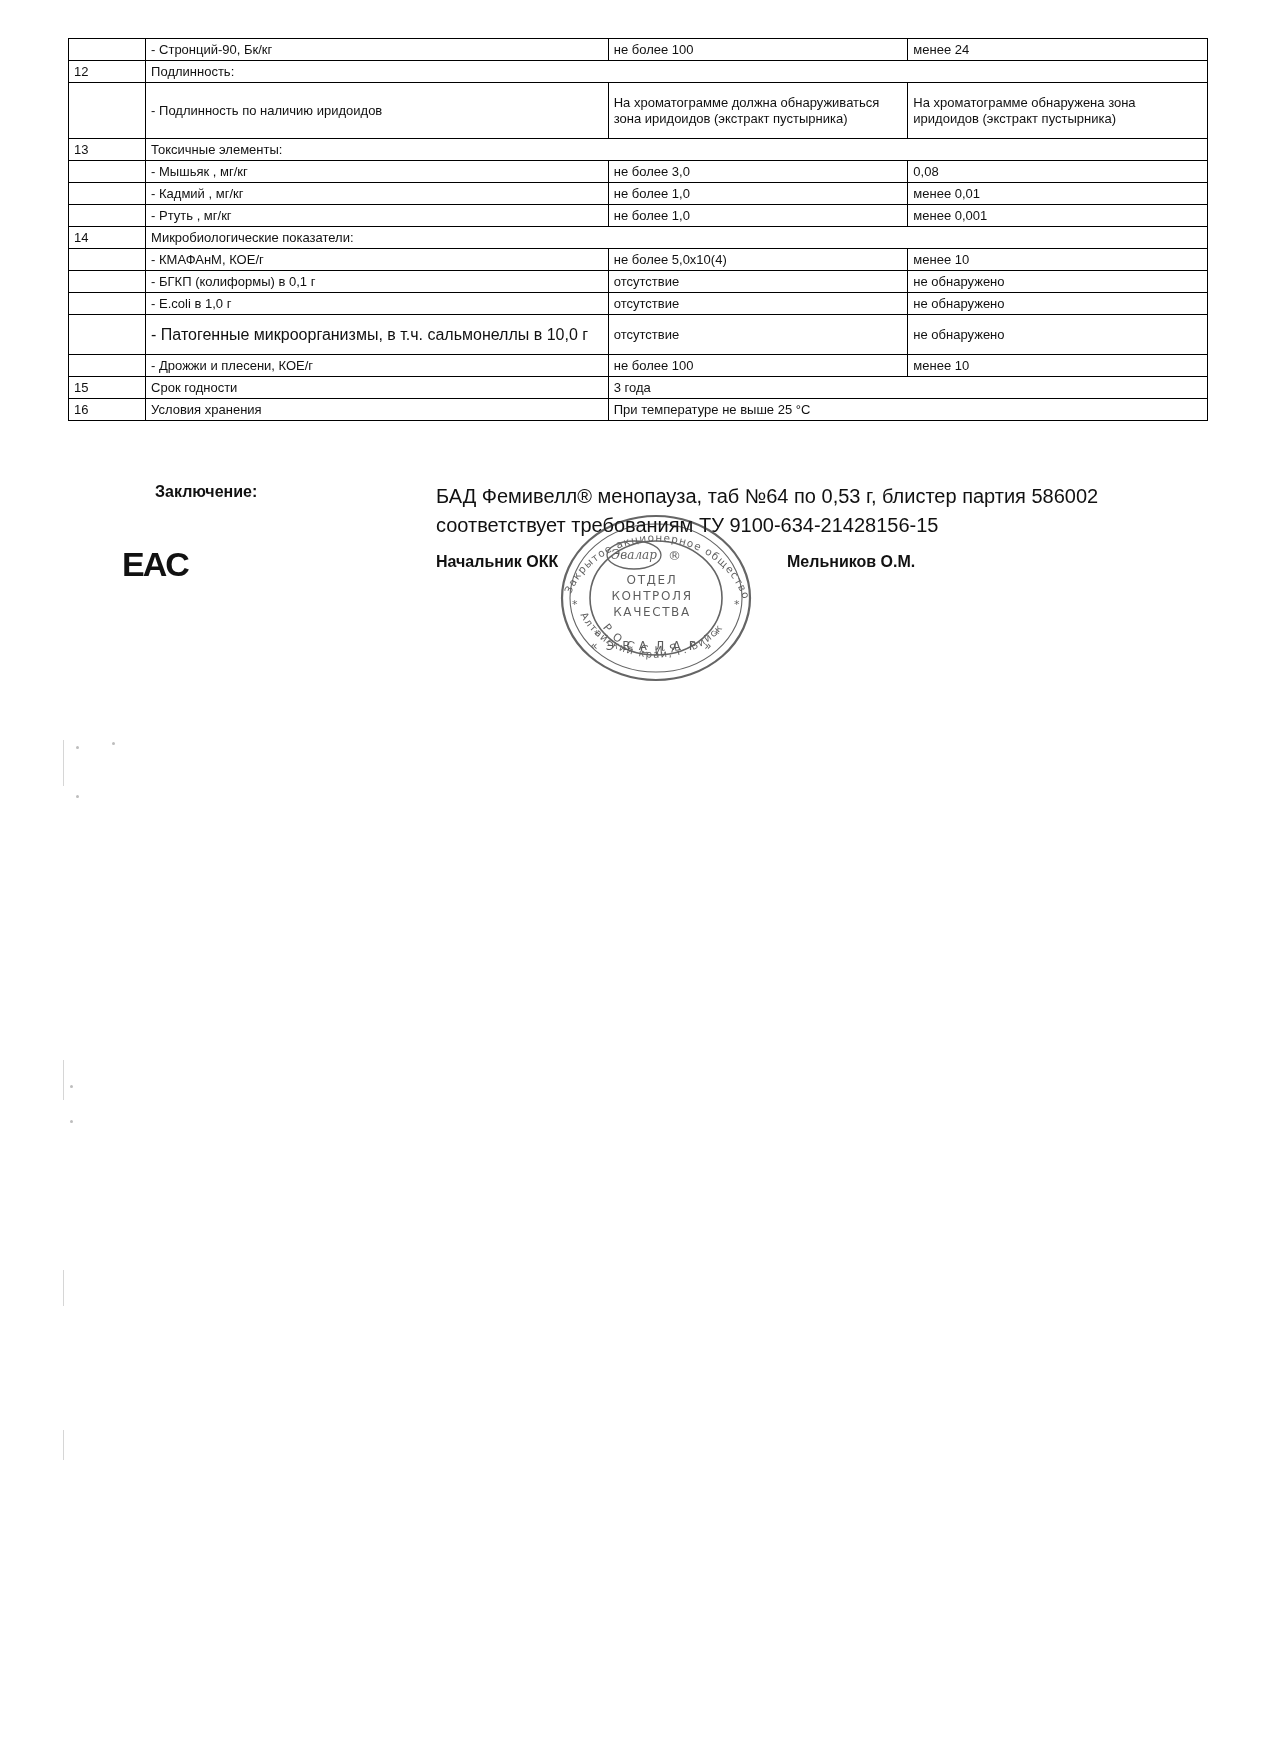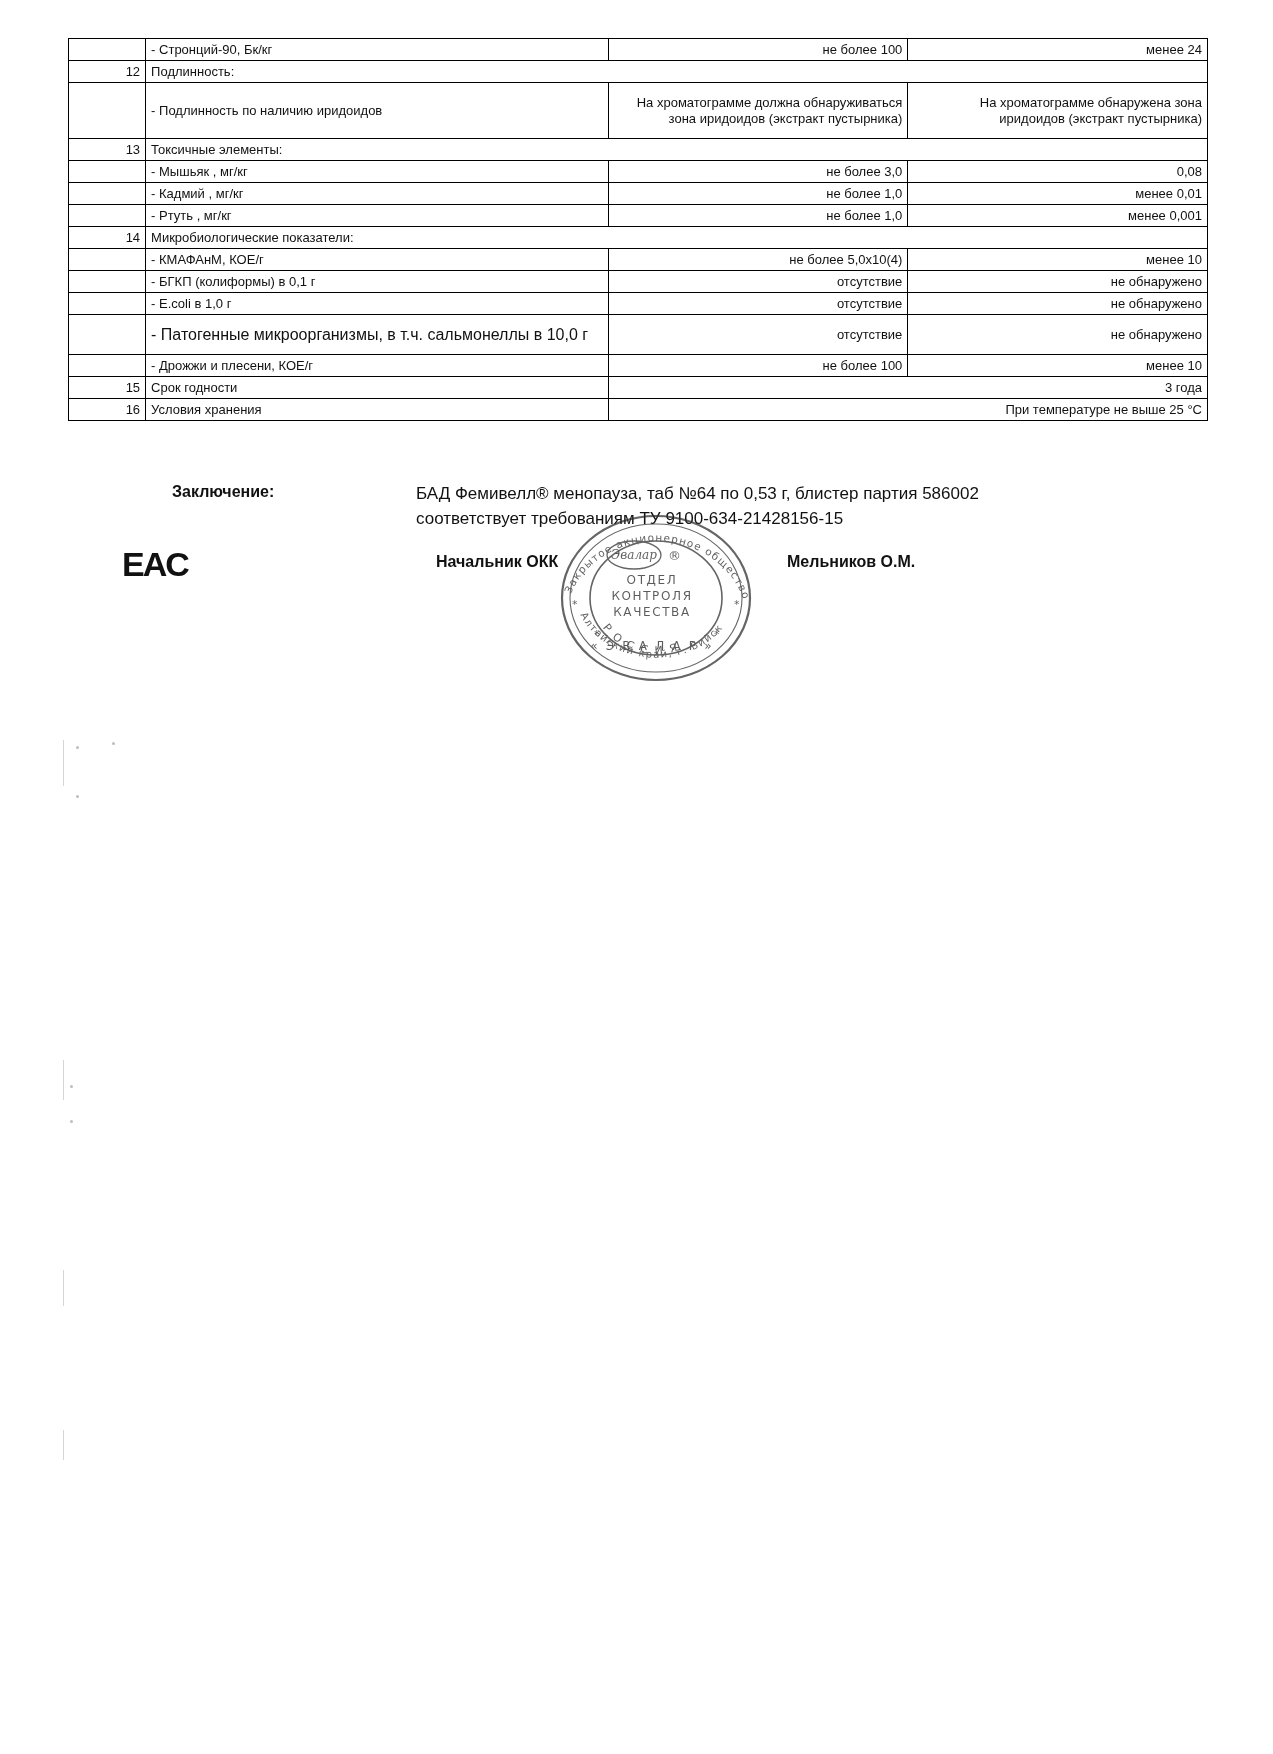--- a/index.html
+++ b/index.html
@@ -37,39 +37,39 @@
     vertical-align: middle;
     line-height: 1.2;
   }
   .col-num { width: 70px; text-align: center; }
   .col-name { width: 420px; text-align: left; }
   .col-norm { width: 272px; text-align: center; }
   .col-fact { width: 272px; text-align: center; }
 
   .row-h { height: 22px; }
   .cell-left { text-align: left; }
-  .cell-center { text-align: right; }
+  .cell-center { text-align: left; }
   .small { font-size: 16px; }
   .tall { height: 56px; }
   .tall2 { height: 40px; }
 
   
   .concl-label {
     position: absolute;
-    left: 172px;
+    left: 155px;
     top: 483px;
     font-size: 16px;
     font-weight: bold;
   }
   .concl-text {
     position: absolute;
-    left: 416px;
+    left: 436px;
     top: 482px;
     width: 700px;
-    font-size: 17px;
+    font-size: 20px;
     line-height: 1.45;
   }
   .signer {
     position: absolute;
     left: 436px;
     top: 553px;
     font-size: 16px;
     font-weight: bold;
   }
   .signer-name {

